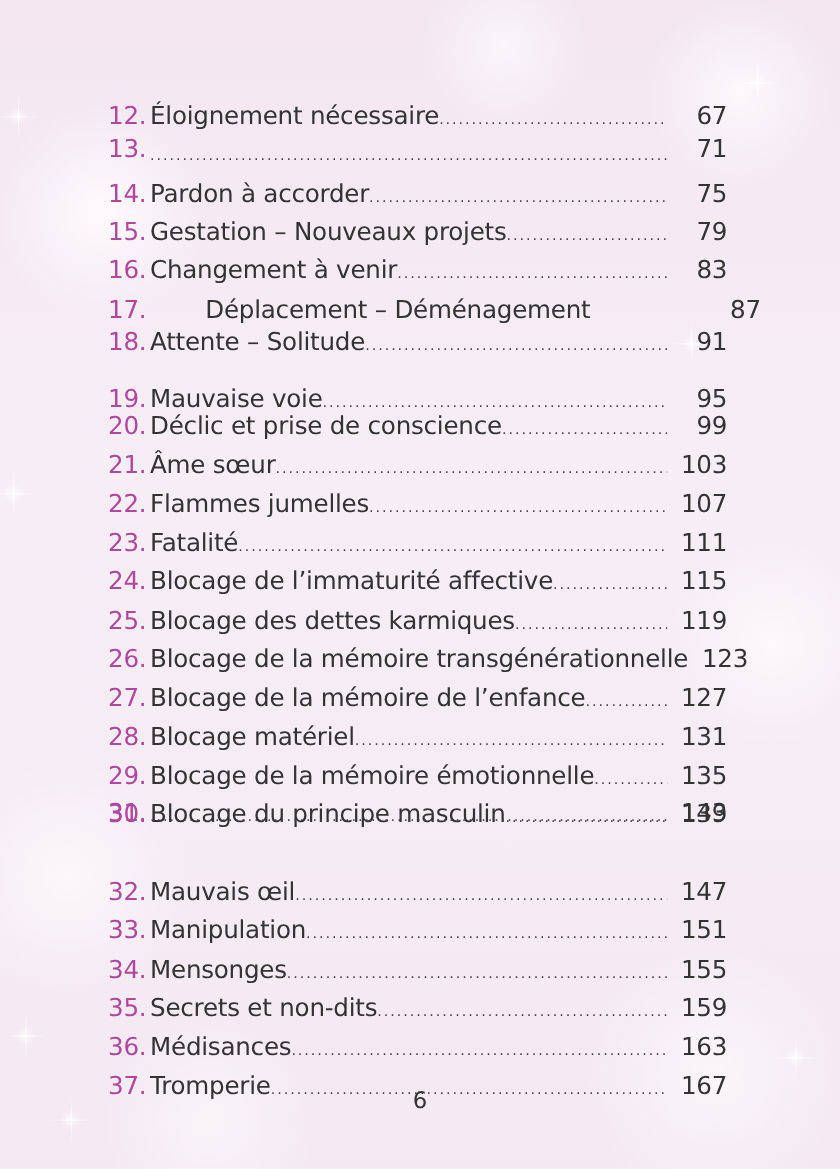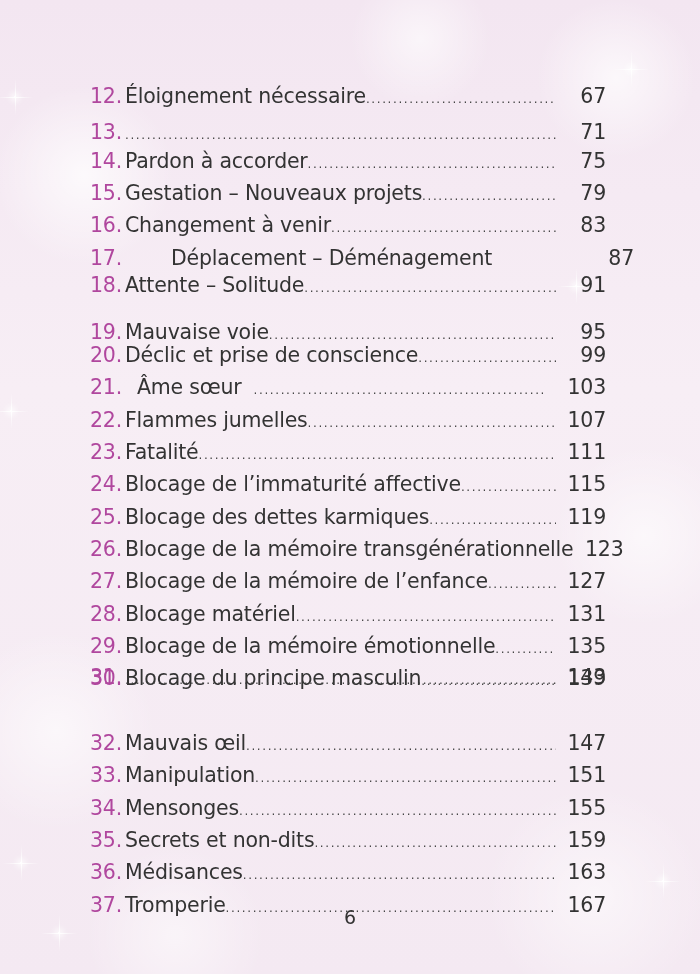--- a/index.html
+++ b/index.html
@@ -43,21 +43,21 @@
 <div class="sparkle" style="left:575px;top:285px;"></div>
 <div class="sparkle" style="left:10px;top:410px;"></div>
 
 <div class="toc" id="toc">
     <div class="row" style="top: 84px;">
       <span class="num">12.</span>
       <span class="title">Éloignement nécessaire</span>
       <span class="leader"></span>
       <span class="page">67</span>
     </div>
-    <div class="row" style="top: 120px;">
+    <div class="row" style="top: 104px; align-items: flex-end;">
       <span class="num">13.</span>
       <span class="leader"></span>
       <span class="page">71</span>
     </div>
     <div class="row" style="top: 148.7px;">
       <span class="num">14.</span>
       <span class="title">Pardon à accorder</span>
       <span class="leader"></span>
       <span class="page">75</span>
     </div>
@@ -90,21 +90,21 @@
       <span class="title">Mauvaise voie</span>
       <span class="leader"></span>
       <span class="page">95</span>
     </div>
     <div class="row" style="top: 342.8px;">
       <span class="num">20.</span>
       <span class="title">Déclic et prise de conscience</span>
       <span class="leader"></span>
       <span class="page">99</span>
     </div>
-    <div class="row" style="top: 375.15px; gap: 12px;">
+    <div class="row" style="top: 375.15px;">
       <span class="num">21.</span>
       <span class="title">Âme sœur</span>
       <span class="leader"></span>
       <span class="page">103</span>
     </div>
     <div class="row" style="top: 407.5px;">
       <span class="num">22.</span>
       <span class="title">Flammes jumelles</span>
       <span class="leader"></span>
       <span class="page">107</span>

